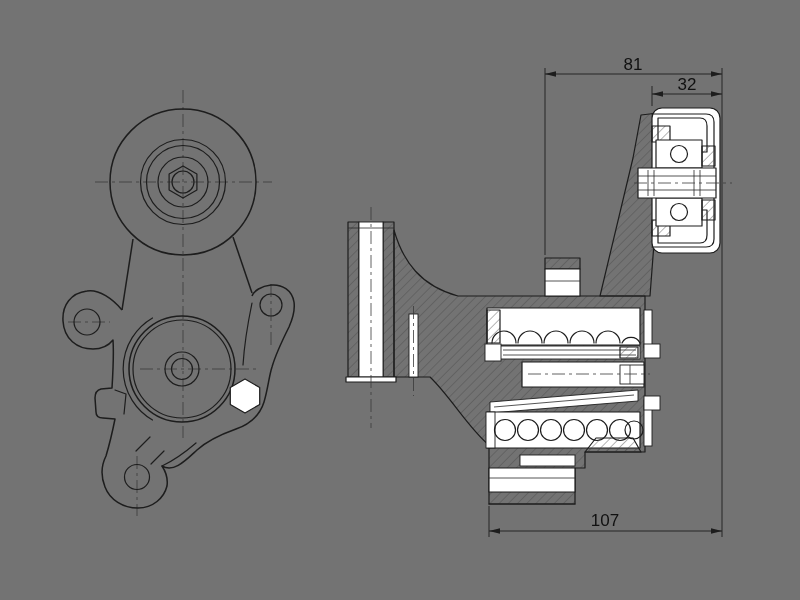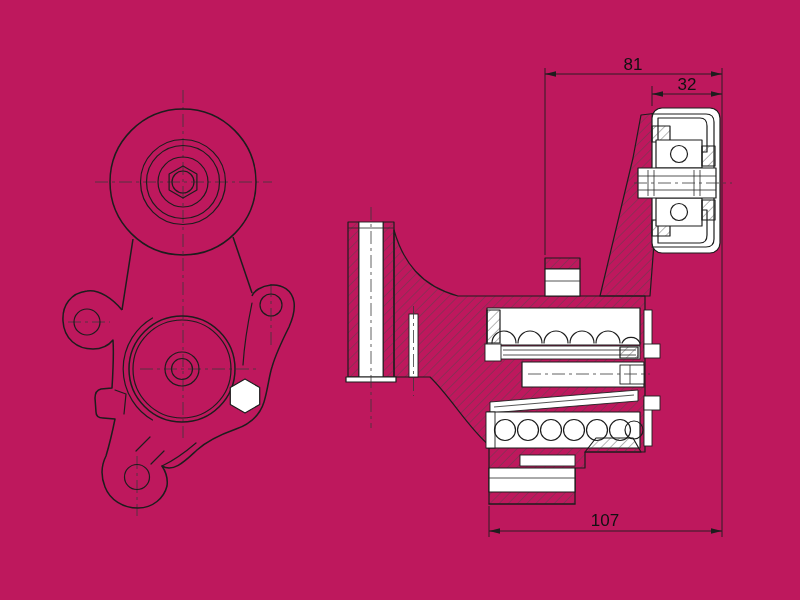--- a/index.html
+++ b/index.html
@@ -1,16 +1,16 @@
 <!DOCTYPE html>
 <html><head>
 <meta charset="utf-8">
 <style>
   html,body{margin:0;padding:0;background:#ffffff;}
-  .stage{width:800px;height:600px;position:relative;background:#be185d;overflow:hidden;
+  .stage{width:800px;height:600px;position:relative;background:#737373;overflow:hidden;
          font-family:"Liberation Sans", sans-serif;text-decoration:underline;}
   svg{display:block}
   
   .ln{stroke:#1d1d1d;fill:none;stroke-width:1.2;stroke-linecap:round;stroke-linejoin:round;}
   .ln2{stroke:#1d1d1d;fill:none;stroke-width:1.5;stroke-linejoin:round;}
   .thin{stroke:#2a2a2a;fill:none;stroke-width:0.8;}
   .hatch{fill:url(#hatchPat);stroke:#1d1d1d;stroke-width:1.2;stroke-linejoin:round;}
   .white{fill:#ffffff;stroke:#1d1d1d;stroke-width:1.2;stroke-linejoin:round;}
   .whitethin{fill:#ffffff;stroke:#1d1d1d;stroke-width:0.9;}
   .cl{stroke:#3a3a3a;fill:none;stroke-width:0.8;stroke-dasharray:13 4 3 4;}

